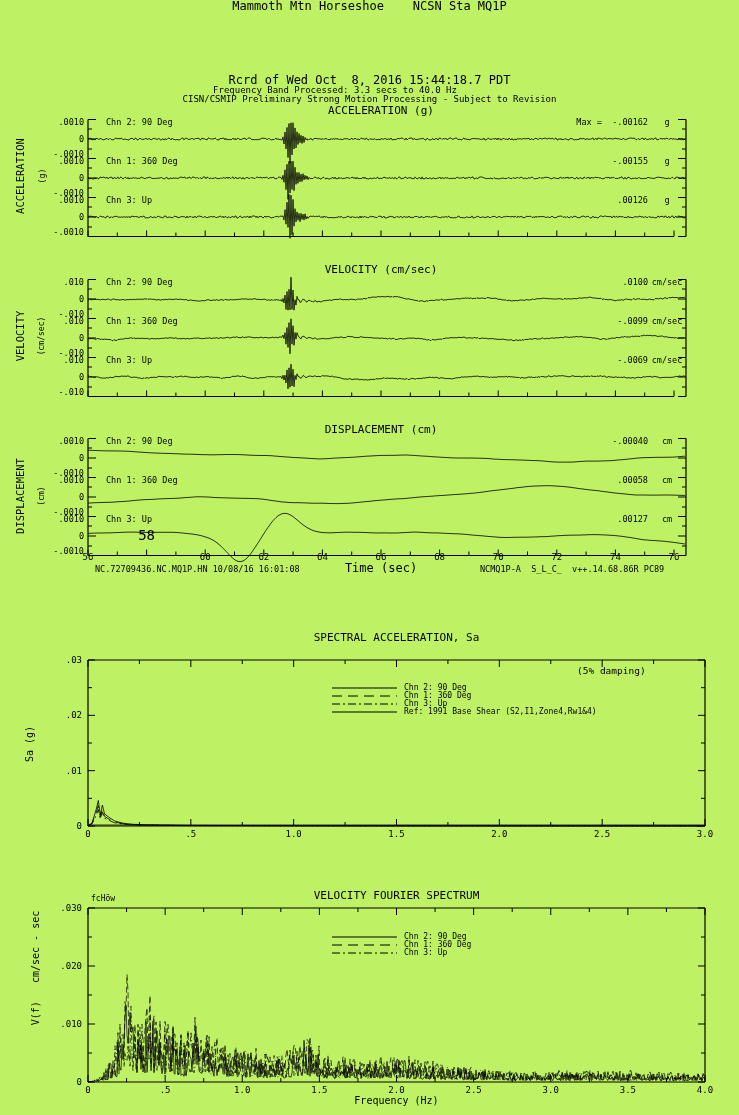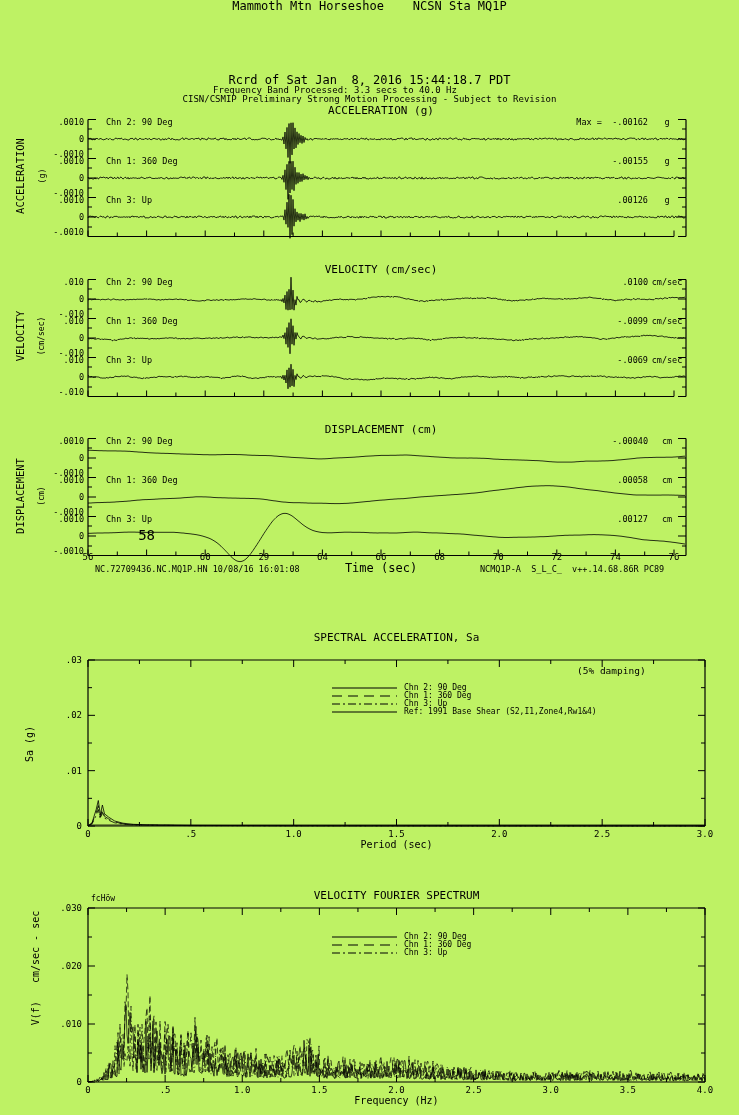--- a/index.html
+++ b/index.html
@@ -304,21 +304,21 @@
       <line x1="705" y1="1082" x2="698" y2="1082" stroke="#000" stroke-width="1"></line>
       <line x1="332" y1="937" x2="397" y2="937" stroke="#000" stroke-width="1.1"></line>
       <line x1="332" y1="945" x2="397" y2="945" stroke="#000" stroke-width="1.1" stroke-dasharray="10,6"></line>
       <line x1="332" y1="953" x2="397" y2="953" stroke="#000" stroke-width="1.1" stroke-dasharray="8,3,2,3"></line>
       <path d="M88,1082L88,1081.7L89,1081.7L90,1081.7L91,1081.7L92,1081.4L93,1081.7L94,1080.6L95,1080.3L96,1081.4L97,1080.3L98,1081.3L99,1080.4L100,1080.1L101,1079.2L102,1077.5L103,1080.4L104,1072.5L105,1079.2L106,1079.6L107,1079.5L108,1079.6L109,1069.2L110,1063.5L111,1064.2L112,1077.7L113,1066.0L114,1068.4L115,1070.0L116,1076.5L117,1076.4L118,1042.7L119,1062.9L120,1068.1L121,1070.1L122,1043.7L123,1058.7L124,1043.4L125,1018.2L126,1006.5L127,1034.9L128,1043.5L129,1029.1L130,1012.4L131,1031.0L132,1032.1L133,1026.8L134,1057.5L135,1056.8L136,1059.2L137,1072.8L138,1041.7L139,1059.2L140,1045.4L141,1069.3L142,1046.6L143,1072.0L144,1064.5L145,1072.9L146,1021.4L147,1072.4L148,1052.8L149,1038.7L150,1038.0L151,1070.8L152,1057.1L153,1021.2L154,1072.7L155,1058.9L156,1040.0L157,1030.9L158,1042.6L159,1065.3L160,1042.4L161,1067.1L162,1073.7L163,1069.3L164,1054.9L165,1074.1L166,1044.6L167,1039.5L168,1054.4L169,1036.6L170,1036.1L171,1071.4L172,1055.9L173,1026.6L174,1073.3L175,1074.2L176,1049.1L177,1051.5L178,1075.0L179,1073.2L180,1046.7L181,1075.5L182,1074.2L183,1074.4L184,1076.3L185,1045.1L186,1075.8L187,1070.6L188,1060.0L189,1051.4L190,1056.9L191,1058.0L192,1071.9L193,1043.0L194,1060.6L195,1036.8L196,1026.4L197,1064.7L198,1043.8L199,1071.3L200,1072.0L201,1072.8L202,1073.3L203,1052.9L204,1059.9L205,1055.0L206,1047.5L207,1047.2L208,1043.8L209,1071.1L210,1053.5L211,1068.3L212,1064.2L213,1072.1L214,1076.2L215,1062.5L216,1066.7L217,1075.6L218,1068.3L219,1068.1L220,1063.8L221,1068.3L222,1063.2L223,1073.3L224,1074.5L225,1069.7L226,1057.3L227,1076.6L228,1067.9L229,1076.5L230,1070.1L231,1065.2L232,1058.7L233,1056.9L234,1064.3L235,1049.8L236,1051.4L237,1074.9L238,1060.1L239,1064.0L240,1054.9L241,1052.9L242,1068.5L243,1056.2L244,1051.7L245,1074.4L246,1077.5L247,1065.5L248,1053.8L249,1068.7L250,1077.1L251,1068.2L252,1060.0L253,1060.1L254,1061.4L255,1072.0L256,1063.7L257,1068.8L258,1077.7L259,1060.4L260,1076.6L261,1059.2L262,1074.3L263,1065.6L264,1067.1L265,1075.8L266,1069.8L267,1078.0L268,1070.0L269,1075.0L270,1065.9L271,1067.9L272,1068.4L273,1070.7L274,1068.8L275,1077.1L276,1075.4L277,1060.6L278,1068.7L279,1059.0L280,1060.1L281,1071.6L282,1067.9L283,1075.7L284,1078.1L285,1077.9L286,1076.6L287,1070.0L288,1068.2L289,1077.1L290,1076.4L291,1077.3L292,1073.1L293,1061.7L294,1055.1L295,1069.4L296,1062.8L297,1071.6L298,1076.0L299,1064.1L300,1071.1L301,1072.0L302,1075.7L303,1071.3L304,1040.3L305,1055.0L306,1063.9L307,1069.8L308,1075.0L309,1045.0L310,1076.3L311,1050.9L312,1067.0L313,1072.0L314,1070.7L315,1071.7L316,1059.3L317,1075.6L318,1054.5L319,1076.8L320,1075.1L321,1073.5L322,1070.5L323,1070.4L324,1078.1L325,1075.6L326,1076.2L327,1078.4L328,1068.2L329,1070.6L330,1073.0L331,1075.7L332,1072.5L333,1075.7L334,1077.8L335,1078.5L336,1066.9L337,1071.7L338,1063.2L339,1061.1L340,1073.0L341,1074.3L342,1071.6L343,1073.4L344,1065.0L345,1077.6L346,1064.6L347,1078.0L348,1071.8L349,1067.3L350,1077.7L351,1063.9L352,1071.0L353,1071.6L354,1074.3L355,1077.9L356,1077.2L357,1072.8L358,1072.8L359,1074.1L360,1067.1L361,1078.6L362,1073.7L363,1073.5L364,1074.8L365,1075.9L366,1077.2L367,1074.0L368,1064.0L369,1066.4L370,1071.5L371,1078.2L372,1070.9L373,1071.4L374,1078.1L375,1062.0L376,1071.5L377,1076.9L378,1069.0L379,1074.3L380,1078.6L381,1072.8L382,1078.1L383,1077.5L384,1073.4L385,1070.0L386,1076.6L387,1061.4L388,1073.1L389,1077.6L390,1071.5L391,1075.9L392,1071.0L393,1068.0L394,1072.6L395,1063.3L396,1074.1L397,1059.3L398,1059.6L399,1069.2L400,1077.6L401,1070.4L402,1072.0L403,1076.9L404,1060.8L405,1060.6L406,1070.0L407,1078.7L408,1068.9L409,1078.2L410,1078.5L411,1074.4L412,1073.3L413,1062.3L414,1079.0L415,1078.6L416,1077.8L417,1070.9L418,1076.4L419,1072.8L420,1066.1L421,1078.5L422,1079.1L423,1079.1L424,1077.1L425,1076.9L426,1078.4L427,1072.4L428,1077.6L429,1079.2L430,1078.9L431,1072.0L432,1076.9L433,1067.5L434,1077.2L435,1079.2L436,1075.8L437,1075.1L438,1077.9L439,1074.8L440,1072.1L441,1079.6L442,1070.9L443,1068.9L444,1072.0L445,1079.6L446,1076.6L447,1077.9L448,1068.9L449,1078.5L450,1074.4L451,1075.7L452,1079.6L453,1069.0L454,1077.5L455,1075.9L456,1076.1L457,1075.3L458,1068.1L459,1072.2L460,1078.5L461,1069.0L462,1077.0L463,1079.7L464,1079.8L465,1072.3L466,1072.1L467,1079.9L468,1076.2L469,1079.4L470,1071.1L471,1080.1L472,1076.7L473,1079.9L474,1078.7L475,1079.8L476,1069.9L477,1078.8L478,1078.1L479,1072.6L480,1073.4L481,1079.2L482,1080.2L483,1070.7L484,1080.1L485,1071.2L486,1078.9L487,1076.1L488,1075.4L489,1078.8L490,1078.7L491,1077.3L492,1077.2L493,1072.7L494,1078.6L495,1079.9L496,1074.3L497,1075.6L498,1080.0L499,1072.4L500,1073.5L501,1077.1L502,1074.5L503,1080.0L504,1073.3L505,1078.9L506,1078.9L507,1078.9L508,1080.5L509,1077.8L510,1075.5L511,1080.6L512,1079.4L513,1080.5L514,1074.2L515,1080.5L516,1080.4L517,1078.8L518,1077.6L519,1077.6L520,1080.3L521,1075.5L522,1075.8L523,1080.5L524,1073.1L525,1073.6L526,1080.6L527,1073.9L528,1079.1L529,1077.9L530,1080.3L531,1075.8L532,1079.7L533,1076.4L534,1078.2L535,1078.0L536,1073.0L537,1079.8L538,1075.3L539,1079.8L540,1075.4L541,1077.9L542,1080.5L543,1078.6L544,1077.2L545,1080.6L546,1077.8L547,1078.8L548,1075.5L549,1079.0L550,1074.0L551,1077.0L552,1079.7L553,1080.5L554,1075.8L555,1074.4L556,1078.3L557,1078.8L558,1080.1L559,1078.1L560,1080.2L561,1080.4L562,1074.6L563,1080.4L564,1075.5L565,1077.6L566,1080.6L567,1075.7L568,1079.9L569,1075.1L570,1080.6L571,1075.9L572,1074.0L573,1075.5L574,1079.7L575,1080.4L576,1073.6L577,1080.3L578,1073.6L579,1077.0L580,1080.6L581,1077.9L582,1080.2L583,1077.1L584,1075.5L585,1076.4L586,1074.3L587,1074.4L588,1076.2L589,1079.5L590,1075.9L591,1073.8L592,1079.8L593,1073.4L594,1073.3L595,1078.8L596,1076.9L597,1077.5L598,1073.7L599,1079.0L600,1080.5L601,1074.4L602,1080.0L603,1079.7L604,1075.2L605,1075.4L606,1078.5L607,1079.7L608,1080.4L609,1076.7L610,1079.4L611,1078.2L612,1076.8L613,1078.2L614,1080.1L615,1076.7L616,1079.3L617,1072.8L618,1080.4L619,1075.6L620,1080.4L621,1080.3L622,1079.2L623,1073.4L624,1080.5L625,1078.4L626,1080.3L627,1078.0L628,1080.4L629,1073.5L630,1078.2L631,1073.7L632,1076.2L633,1078.1L634,1076.2L635,1079.0L636,1076.8L637,1079.0L638,1074.0L639,1079.3L640,1074.3L641,1077.1L642,1080.7L643,1078.4L644,1079.9L645,1078.1L646,1079.9L647,1077.9L648,1077.1L649,1080.4L650,1080.5L651,1075.2L652,1080.0L653,1073.9L654,1078.4L655,1076.3L656,1080.6L657,1073.7L658,1074.6L659,1077.4L660,1079.5L661,1080.1L662,1074.3L663,1079.2L664,1079.7L665,1077.7L666,1079.5L667,1080.4L668,1076.8L669,1078.6L670,1080.8L671,1076.9L672,1075.5L673,1080.5L674,1080.8L675,1077.2L676,1080.8L677,1076.4L678,1079.9L679,1077.3L680,1079.6L681,1078.9L682,1078.7L683,1074.6L684,1080.8L685,1080.8L686,1074.9L687,1076.4L688,1074.6L689,1078.3L690,1077.1L691,1079.5L692,1080.1L693,1079.4L694,1075.9L695,1080.5L696,1077.0L697,1080.6L698,1075.8L699,1077.3L700,1079.5L701,1077.5L702,1080.9L703,1077.9L704,1077.3L705,1079.5" fill="none" stroke="#000" stroke-width="0.7"></path>
       <path d="M88,1082L88,1081.7L89,1081.7L90,1081.7L91,1081.6L92,1081.7L93,1080.8L94,1080.4L95,1081.2L96,1081.5L97,1080.7L98,1080.4L99,1079.0L100,1077.0L101,1079.9L102,1077.9L103,1076.3L104,1080.0L105,1079.6L106,1070.7L107,1074.0L108,1078.8L109,1061.7L110,1069.2L111,1077.8L112,1077.2L113,1059.7L114,1060.1L115,1075.5L116,1075.2L117,1073.7L118,1032.6L119,1073.9L120,1024.0L121,1057.4L122,1058.7L123,1059.2L124,1059.1L125,1001.7L126,1010.1L127,974.5L128,991.2L129,1052.6L130,1066.2L131,1053.3L132,1054.9L133,1070.6L134,1045.7L135,1024.7L136,1070.8L137,1071.9L138,1024.3L139,1049.2L140,1058.5L141,1040.1L142,1064.2L143,1067.7L144,1039.4L145,1030.1L146,1016.5L147,1007.9L148,1051.3L149,1021.3L150,995.6L151,1053.9L152,1049.0L153,1022.6L154,1015.9L155,1062.3L156,1021.9L157,1062.1L158,1059.2L159,1060.4L160,1021.0L161,1049.3L162,1059.6L163,1057.0L164,1049.4L165,1021.5L166,1026.9L167,1051.9L168,1051.6L169,1069.9L170,1069.2L171,1059.3L172,1037.3L173,1056.9L174,1034.1L175,1034.1L176,1061.8L177,1042.7L178,1069.8L179,1057.3L180,1049.6L181,1034.6L182,1065.8L183,1059.6L184,1049.3L185,1057.7L186,1056.5L187,1053.0L188,1030.5L189,1067.8L190,1072.1L191,1069.3L192,1064.0L193,1050.0L194,1048.6L195,1017.4L196,1059.0L197,1035.7L198,1040.1L199,1063.1L200,1061.1L201,1040.0L202,1059.0L203,1057.7L204,1048.5L205,1071.5L206,1071.3L207,1035.1L208,1070.7L209,1036.6L210,1056.5L211,1065.5L212,1046.6L213,1063.3L214,1061.0L215,1068.7L216,1048.6L217,1037.9L218,1062.8L219,1072.2L220,1059.3L221,1048.5L222,1062.3L223,1050.6L224,1073.0L225,1044.4L226,1071.4L227,1065.7L228,1071.3L229,1058.5L230,1053.4L231,1075.5L232,1070.6L233,1073.8L234,1061.1L235,1056.0L236,1072.7L237,1057.9L238,1051.4L239,1074.5L240,1062.7L241,1073.9L242,1074.9L243,1076.2L244,1072.8L245,1076.1L246,1072.1L247,1071.8L248,1058.5L249,1057.2L250,1061.0L251,1051.2L252,1068.7L253,1063.9L254,1067.2L255,1074.7L256,1048.4L257,1070.2L258,1066.5L259,1070.6L260,1063.8L261,1076.9L262,1064.2L263,1063.1L264,1076.0L265,1070.4L266,1053.9L267,1056.9L268,1058.8L269,1062.4L270,1056.9L271,1076.8L272,1061.0L273,1072.2L274,1067.8L275,1076.8L276,1071.2L277,1056.8L278,1058.8L279,1075.0L280,1067.7L281,1065.7L282,1076.6L283,1069.3L284,1062.7L285,1069.0L286,1054.9L287,1049.2L288,1058.0L289,1068.8L290,1050.0L291,1062.8L292,1062.0L293,1051.8L294,1045.2L295,1045.6L296,1054.0L297,1064.7L298,1068.9L299,1054.2L300,1045.9L301,1057.6L302,1050.9L303,1066.1L304,1061.7L305,1073.3L306,1055.1L307,1074.6L308,1073.3L309,1052.8L310,1036.9L311,1073.6L312,1050.7L313,1050.6L314,1073.5L315,1061.6L316,1055.0L317,1069.5L318,1068.7L319,1045.9L320,1076.1L321,1067.5L322,1069.3L323,1074.4L324,1060.6L325,1058.1L326,1077.3L327,1066.4L328,1055.9L329,1075.8L330,1060.6L331,1060.3L332,1069.2L333,1072.9L334,1072.1L335,1074.4L336,1077.6L337,1074.0L338,1077.0L339,1075.9L340,1074.7L341,1065.4L342,1066.4L343,1056.8L344,1076.5L345,1057.3L346,1075.7L347,1076.2L348,1065.6L349,1072.6L350,1059.2L351,1065.1L352,1075.8L353,1060.6L354,1059.3L355,1072.3L356,1069.3L357,1078.5L358,1069.3L359,1075.3L360,1073.6L361,1074.0L362,1078.3L363,1078.4L364,1064.0L365,1076.8L366,1067.2L367,1074.1L368,1070.1L369,1071.8L370,1059.7L371,1078.2L372,1078.0L373,1070.1L374,1068.1L375,1075.7L376,1060.6L377,1076.4L378,1077.3L379,1072.4L380,1060.4L381,1056.1L382,1075.6L383,1077.2L384,1076.2L385,1066.7L386,1073.3L387,1076.1L388,1074.4L389,1064.6L390,1062.7L391,1057.3L392,1058.2L393,1069.9L394,1076.6L395,1073.2L396,1061.4L397,1073.3L398,1064.5L399,1073.7L400,1061.6L401,1076.6L402,1076.1L403,1076.3L404,1077.2L405,1070.2L406,1073.1L407,1072.3L408,1077.7L409,1056.1L410,1073.4L411,1067.0L412,1061.4L413,1075.1L414,1070.9L415,1069.4L416,1073.1L417,1075.4L418,1060.4L419,1071.8L420,1074.1L421,1063.1L422,1076.2L423,1077.0L424,1071.9L425,1061.7L426,1078.6L427,1061.8L428,1061.5L429,1070.9L430,1078.7L431,1073.3L432,1073.8L433,1061.0L434,1078.6L435,1070.2L436,1069.2L437,1063.7L438,1065.4L439,1073.0L440,1076.7L441,1065.9L442,1079.0L443,1067.6L444,1078.2L445,1075.5L446,1074.3L447,1074.5L448,1075.1L449,1074.4L450,1070.2L451,1079.1L452,1077.4L453,1077.7L454,1071.0L455,1079.3L456,1077.5L457,1079.4L458,1068.3L459,1075.9L460,1068.1L461,1078.1L462,1070.4L463,1073.8L464,1065.9L465,1079.5L466,1066.9L467,1078.0L468,1078.8L469,1078.9L470,1069.4L471,1067.4L472,1078.9L473,1077.6L474,1079.4L475,1078.8L476,1078.6L477,1078.6L478,1074.8L479,1072.5L480,1076.7L481,1074.3L482,1072.1L483,1078.3L484,1078.5L485,1070.2L486,1075.5L487,1079.6L488,1072.7L489,1070.6L490,1079.1L491,1074.5L492,1073.9L493,1079.5L494,1079.2L495,1079.8L496,1070.8L497,1079.3L498,1077.9L499,1071.0L500,1080.1L501,1079.6L502,1079.8L503,1077.4L504,1080.2L505,1078.1L506,1077.5L507,1079.6L508,1078.1L509,1080.2L510,1070.8L511,1075.6L512,1072.6L513,1078.9L514,1078.5L515,1079.4L516,1078.7L517,1073.7L518,1078.5L519,1078.8L520,1079.9L521,1073.9L522,1079.5L523,1078.5L524,1076.8L525,1078.7L526,1077.2L527,1080.1L528,1076.0L529,1076.5L530,1080.2L531,1080.1L532,1080.2L533,1076.3L534,1070.6L535,1071.5L536,1080.2L537,1080.0L538,1077.8L539,1079.3L540,1079.9L541,1080.2L542,1076.8L543,1080.3L544,1077.5L545,1080.1L546,1078.8L547,1078.9L548,1079.8L549,1072.4L550,1079.4L551,1077.7L552,1074.4L553,1072.7L554,1078.8L555,1079.1L556,1073.5L557,1075.8L558,1073.2L559,1070.4L560,1075.1L561,1077.2L562,1071.5L563,1076.6L564,1077.1L565,1073.1L566,1078.8L567,1070.7L568,1076.1L569,1080.0L570,1072.4L571,1078.4L572,1073.0L573,1078.1L574,1074.0L575,1079.7L576,1077.8L577,1074.9L578,1080.3L579,1079.4L580,1079.2L581,1074.9L582,1073.3L583,1073.9L584,1078.7L585,1077.2L586,1071.1L587,1071.8L588,1072.0L589,1076.4L590,1070.5L591,1076.8L592,1071.6L593,1074.6L594,1079.2L595,1078.3L596,1078.2L597,1079.1L598,1071.2L599,1075.8L600,1077.9L601,1074.2L602,1077.6L603,1080.2L604,1078.7L605,1071.6L606,1076.1L607,1079.1L608,1073.6L609,1078.0L610,1076.6L611,1074.6L612,1076.3L613,1071.2L614,1080.3L615,1074.0L616,1078.2L617,1077.6L618,1075.5L619,1075.1L620,1071.2L621,1080.1L622,1080.0L623,1080.2L624,1074.8L625,1079.2L626,1079.7L627,1079.5L628,1079.5L629,1078.4L630,1070.6L631,1070.6L632,1075.6L633,1079.9L634,1080.0L635,1079.2L636,1072.8L637,1078.4L638,1073.6L639,1076.2L640,1079.1L641,1079.5L642,1077.0L643,1073.7L644,1074.2L645,1080.2L646,1080.4L647,1079.1L648,1079.7L649,1079.6L650,1071.9L651,1075.4L652,1080.0L653,1079.6L654,1075.3L655,1075.3L656,1077.6L657,1079.6L658,1075.0L659,1072.0L660,1080.1L661,1080.4L662,1080.4L663,1075.3L664,1073.3L665,1077.4L666,1078.2L667,1079.4L668,1073.6L669,1076.3L670,1072.8L671,1072.1L672,1076.7L673,1077.4L674,1078.7L675,1077.8L676,1080.1L677,1078.5L678,1078.9L679,1073.5L680,1078.9L681,1076.0L682,1079.1L683,1080.5L684,1072.7L685,1079.8L686,1080.6L687,1080.3L688,1073.4L689,1079.4L690,1079.5L691,1080.6L692,1076.9L693,1080.5L694,1076.5L695,1077.1L696,1080.3L697,1076.5L698,1074.4L699,1076.8L700,1080.1L701,1077.4L702,1080.4L703,1073.5L704,1075.2L705,1079.8" fill="none" stroke="#000" stroke-width="0.7" stroke-dasharray="6,3"></path>
       <path d="M88,1082L88,1081.7L89,1081.7L90,1081.7L91,1081.7L92,1081.4L93,1081.1L94,1080.7L95,1079.8L96,1081.1L97,1078.9L98,1081.3L99,1081.1L100,1077.4L101,1076.5L102,1080.0L103,1078.0L104,1078.5L105,1076.4L106,1068.4L107,1079.5L108,1065.3L109,1077.8L110,1076.9L111,1078.2L112,1069.6L113,1071.5L114,1074.5L115,1045.7L116,1064.2L117,1041.1L118,1054.6L119,1059.1L120,1058.5L121,1040.4L122,1034.7L123,1033.3L124,1066.8L125,1053.6L126,1061.0L127,1061.1L128,1046.3L129,1059.4L130,1056.4L131,1006.2L132,1051.7L133,1058.3L134,1056.7L135,1037.2L136,1054.1L137,1062.8L138,1032.6L139,1047.7L140,1027.2L141,1062.7L142,1024.3L143,1047.5L144,1064.4L145,1057.5L146,1065.4L147,1050.4L148,1040.2L149,1059.1L150,1015.7L151,1066.4L152,1040.9L153,1046.6L154,1071.2L155,1048.4L156,1067.4L157,1071.4L158,1043.7L159,1065.8L160,1043.9L161,1056.3L162,1071.1L163,1052.5L164,1052.7L165,1031.1L166,1072.2L167,1036.0L168,1023.1L169,1039.5L170,1071.8L171,1055.5L172,1071.0L173,1028.5L174,1051.0L175,1045.5L176,1059.9L177,1070.1L178,1073.9L179,1074.2L180,1062.5L181,1034.8L182,1056.0L183,1068.9L184,1042.9L185,1075.1L186,1073.0L187,1040.8L188,1033.2L189,1047.2L190,1046.8L191,1031.7L192,1048.9L193,1046.0L194,1072.8L195,1066.0L196,1038.0L197,1034.1L198,1058.2L199,1051.2L200,1070.6L201,1067.3L202,1071.6L203,1071.8L204,1053.4L205,1067.7L206,1036.8L207,1041.0L208,1070.7L209,1072.4L210,1070.6L211,1074.1L212,1063.5L213,1073.3L214,1047.9L215,1042.2L216,1066.9L217,1070.1L218,1071.7L219,1062.5L220,1049.8L221,1059.6L222,1049.0L223,1047.6L224,1067.5L225,1052.9L226,1073.9L227,1075.0L228,1054.7L229,1062.9L230,1075.1L231,1076.1L232,1065.7L233,1076.1L234,1063.3L235,1073.0L236,1047.6L237,1076.3L238,1076.5L239,1067.8L240,1062.6L241,1056.6L242,1056.7L243,1073.3L244,1054.3L245,1050.8L246,1074.1L247,1076.8L248,1065.6L249,1068.4L250,1073.3L251,1052.8L252,1076.1L253,1073.8L254,1069.8L255,1056.6L256,1060.3L257,1076.6L258,1077.2L259,1076.5L260,1076.6L261,1064.7L262,1064.0L263,1077.1L264,1077.4L265,1054.0L266,1076.2L267,1056.5L268,1060.3L269,1060.7L270,1077.4L271,1070.6L272,1073.8L273,1076.8L274,1055.5L275,1058.9L276,1074.7L277,1061.1L278,1077.3L279,1056.2L280,1076.5L281,1074.5L282,1055.8L283,1073.8L284,1063.7L285,1066.5L286,1077.3L287,1073.3L288,1073.8L289,1059.5L290,1054.0L291,1057.5L292,1067.3L293,1051.4L294,1075.8L295,1076.0L296,1071.7L297,1050.0L298,1067.7L299,1053.4L300,1062.4L301,1075.2L302,1074.9L303,1064.3L304,1049.0L305,1047.8L306,1069.3L307,1039.5L308,1040.6L309,1043.9L310,1050.8L311,1044.1L312,1074.2L313,1055.1L314,1073.9L315,1073.6L316,1062.4L317,1076.1L318,1076.3L319,1069.6L320,1069.7L321,1071.6L322,1077.3L323,1072.9L324,1058.5L325,1076.7L326,1067.1L327,1077.0L328,1057.2L329,1075.2L330,1075.8L331,1068.0L332,1076.0L333,1075.5L334,1067.8L335,1078.2L336,1066.7L337,1076.1L338,1065.7L339,1075.9L340,1078.2L341,1072.4L342,1070.8L343,1076.3L344,1070.2L345,1077.2L346,1078.1L347,1071.6L348,1078.5L349,1068.3L350,1068.0L351,1072.7L352,1063.9L353,1076.1L354,1076.4L355,1061.7L356,1075.8L357,1070.6L358,1073.4L359,1075.5L360,1061.0L361,1074.8L362,1063.3L363,1072.6L364,1076.2L365,1074.1L366,1072.5L367,1063.5L368,1078.5L369,1065.0L370,1076.7L371,1078.4L372,1063.8L373,1066.2L374,1068.8L375,1077.9L376,1064.8L377,1064.5L378,1068.9L379,1075.9L380,1069.8L381,1060.3L382,1064.8L383,1075.9L384,1061.9L385,1070.9L386,1071.1L387,1076.9L388,1069.3L389,1066.3L390,1076.6L391,1077.9L392,1073.7L393,1061.7L394,1057.6L395,1078.0L396,1078.0L397,1077.3L398,1078.0L399,1059.2L400,1072.1L401,1068.0L402,1060.5L403,1072.7L404,1069.3L405,1068.2L406,1069.1L407,1070.3L408,1072.5L409,1060.1L410,1067.9L411,1077.9L412,1068.8L413,1072.4L414,1078.4L415,1059.7L416,1078.3L417,1068.5L418,1078.3L419,1077.9L420,1078.5L421,1074.4L422,1072.9L423,1068.2L424,1074.1L425,1066.6L426,1076.4L427,1073.0L428,1078.9L429,1070.4L430,1065.8L431,1078.2L432,1071.4L433,1063.6L434,1079.0L435,1066.8L436,1065.0L437,1070.3L438,1077.2L439,1069.3L440,1068.9L441,1064.0L442,1064.0L443,1078.0L444,1078.2L445,1079.3L446,1079.3L447,1066.8L448,1069.7L449,1069.8L450,1079.0L451,1070.2L452,1068.7L453,1075.6L454,1067.1L455,1072.2L456,1074.6L457,1079.3L458,1066.1L459,1077.6L460,1073.4L461,1077.5L462,1076.4L463,1077.3L464,1079.2L465,1068.4L466,1072.5L467,1070.3L468,1076.5L469,1069.3L470,1079.1L471,1078.1L472,1079.3L473,1072.6L474,1073.0L475,1079.7L476,1079.2L477,1076.3L478,1079.5L479,1073.9L480,1071.2L481,1070.0L482,1077.9L483,1071.9L484,1079.6L485,1069.1L486,1079.4L487,1079.9L488,1073.3L489,1074.9L490,1072.1L491,1074.2L492,1072.3L493,1071.3L494,1077.3L495,1076.0L496,1079.8L497,1071.0L498,1074.2L499,1077.5L500,1074.1L501,1071.6L502,1077.8L503,1075.9L504,1072.4L505,1075.7L506,1076.7L507,1072.8L508,1076.7L509,1072.2L510,1078.5L511,1072.9L512,1075.3L513,1080.2L514,1072.2L515,1080.4L516,1072.4L517,1077.7L518,1077.2L519,1076.4L520,1078.0L521,1071.9L522,1075.9L523,1079.8L524,1077.8L525,1080.4L526,1078.7L527,1078.7L528,1077.5L529,1078.1L530,1080.4L531,1074.9L532,1079.5L533,1072.2L534,1075.5L535,1079.2L536,1080.4L537,1077.8L538,1073.9L539,1076.3L540,1076.5L541,1080.4L542,1078.8L543,1078.3L544,1076.3L545,1078.3L546,1073.4L547,1079.3L548,1077.9L549,1080.0L550,1076.9L551,1077.4L552,1072.7L553,1076.5L554,1074.1L555,1077.4L556,1074.7L557,1079.4L558,1072.6L559,1072.0L560,1079.9L561,1078.1L562,1071.5L563,1075.9L564,1079.1L565,1074.2L566,1078.0L567,1072.5L568,1077.5L569,1080.4L570,1078.1L571,1072.6L572,1078.8L573,1073.7L574,1078.4L575,1075.3L576,1080.1L577,1072.4L578,1080.0L579,1075.2L580,1073.0L581,1080.1L582,1079.6L583,1076.4L584,1071.5L585,1075.9L586,1079.8L587,1073.2L588,1077.0L589,1076.2L590,1072.0L591,1080.4L592,1080.3L593,1079.2L594,1079.1L595,1075.2L596,1078.5L597,1080.3L598,1078.1L599,1078.4L600,1075.9L601,1079.0L602,1080.2L603,1079.0L604,1072.3L605,1076.8L606,1076.5L607,1075.5L608,1071.7L609,1079.5L610,1075.1L611,1080.4L612,1078.0L613,1080.4L614,1079.3L615,1075.0L616,1072.2L617,1076.2L618,1079.1L619,1077.0L620,1074.1L621,1080.4L622,1077.8L623,1080.0L624,1078.0L625,1077.4L626,1080.2L627,1073.3L628,1077.8L629,1080.3L630,1079.9L631,1079.8L632,1080.3L633,1079.3L634,1077.8L635,1076.0L636,1079.8L637,1080.4L638,1077.3L639,1074.1L640,1079.8L641,1079.0L642,1077.1L643,1075.1L644,1076.2L645,1080.5L646,1080.5L647,1080.0L648,1074.1L649,1075.2L650,1079.9L651,1080.4L652,1073.8L653,1080.1L654,1074.4L655,1079.4L656,1077.8L657,1077.1L658,1073.9L659,1077.9L660,1078.2L661,1076.0L662,1072.7L663,1077.6L664,1080.2L665,1080.6L666,1079.4L667,1080.2L668,1076.5L669,1079.2L670,1079.5L671,1076.6L672,1075.5L673,1080.6L674,1080.3L675,1075.1L676,1079.7L677,1080.6L678,1073.2L679,1080.7L680,1080.3L681,1074.9L682,1077.1L683,1074.1L684,1077.5L685,1075.8L686,1080.4L687,1080.7L688,1080.2L689,1080.1L690,1079.1L691,1077.4L692,1078.4L693,1079.4L694,1075.5L695,1076.4L696,1077.6L697,1079.4L698,1073.8L699,1075.1L700,1080.5L701,1079.7L702,1078.8L703,1075.0L704,1075.9L705,1079.2" fill="none" stroke="#000" stroke-width="0.7" stroke-dasharray="5,2.5,1,2.5"></path>
     </svg>
 
   <div class="lbl ctr" style="left:0;top:62;width:739px;font-size:12px;">Mammoth Mtn Horseshoe    NCSN Sta MQ1P</div>
-  <div class="lbl ctr" style="left:0;top:74px;width:739px;font-size:12px;">Rcrd of Sat Jan  8, 2016 15:44:18.7 PDT</div>
+  <div class="lbl ctr" style="left:0;top:74px;width:739px;font-size:12px;">Rcrd of Wed Oct  8, 2016 15:44:18.7 PDT</div>
   <div class="lbl ctr" style="left:0;top:86px;width:670px;font-size:9px;">Frequency Band Processed: 3.3 secs to 40.0 Hz</div>
   <div class="lbl ctr" style="left:0;top:95px;width:739px;font-size:9px;">CISN/CSMIP Preliminary Strong Motion Processing - Subject to Revision</div>
 
   <div class="lbl rot" style="left:20px;top:176px;font-size:10.5px;">ACCELERATION</div>
   <div class="lbl rot" style="left:42px;top:176px;font-size:8.5px;">(g)</div>
   <div class="lbl rot" style="left:20px;top:336px;font-size:10.5px;">VELOCITY</div>
   <div class="lbl rot" style="left:42px;top:336px;font-size:8px;">(cm/sec)</div>
   <div class="lbl rot" style="left:20px;top:496px;font-size:10.5px;">DISPLACEMENT</div>
   <div class="lbl rot" style="left:42px;top:496px;font-size:8px;">(cm)</div>
 
@@ -326,21 +326,20 @@
   <div class="lbl ctr" style="left:88px;top:264px;width:586px;font-size:11px;">VELOCITY (cm/sec)</div>
   <div class="lbl ctr" style="left:88px;top:424px;width:586px;font-size:11px;">DISPLACEMENT (cm)</div>
 
   <div class="lbl ctr" style="left:88px;top:562px;width:586px;font-size:12px;">Time (sec)</div>
   <div class="lbl" style="left:95px;top:565px;font-size:8.5px;">NC.72709436.NC.MQ1P.HN 10/08/16 16:01:08</div>
   <div class="lbl" style="left:480px;top:565px;font-size:8.5px;">NCMQ1P-A  S_L_C_  v++.14.68.86R PC89</div>
 
   <div class="lbl ctr" style="left:88px;top:632px;width:617px;font-size:11px;">SPECTRAL ACCELERATION, Sa</div>
   <div class="lbl" style="left:577px;top:666px;font-size:9.5px;">(5% damping)</div>
   <div class="lbl rot" style="left:30px;top:744px;font-size:10px;">Sa (g)</div>
-  <div class="lbl ctr" style="left:88px;top:840px;width:617px;font-size:10px;">Period (sec)</div>
 
   <div class="lbl ctr" style="left:88px;top:890px;width:617px;font-size:11px;">VELOCITY FOURIER SPECTRUM</div>
   <div class="lbl" style="left:91px;top:895px;font-size:8px;">fcHöw</div>
   <div class="lbl rot" style="left:36px;top:968px;font-size:10px;">V(f)   cm/sec - sec</div>
   <div class="lbl ctr" style="left:88px;top:1096px;width:617px;font-size:10px;">Frequency (Hz)</div>
 <div class="lbl" style="font-size: 8.5px; left: 84px; top: 122px; transform: translate(-100%, -50%);">.0010</div>
     <div class="lbl" style="font-size: 8.5px; left: 84px; top: 139px; transform: translate(-100%, -50%);">0</div>
     <div class="lbl" style="font-size: 8.5px; left: 84px; top: 154px; transform: translate(-100%, -50%);">-.0010</div>
     <div class="lbl" style="font-size: 8.5px; left: 106px; top: 122px; transform: translate(0px, -50%);">Chn 2: 90 Deg</div>
     <div class="lbl" style="font-size: 8.5px; left: 648px; top: 122px; transform: translate(-100%, -50%);">Max =  -.00162</div>
@@ -389,21 +388,21 @@
     <div class="lbl" style="font-size: 8.5px; left: 667px; top: 480px; transform: translate(-50%, -50%);">cm</div>
     <div class="lbl" style="font-size: 8.5px; left: 84px; top: 519px; transform: translate(-100%, -50%);">.0010</div>
     <div class="lbl" style="font-size: 8.5px; left: 84px; top: 536px; transform: translate(-100%, -50%);">0</div>
     <div class="lbl" style="font-size: 8.5px; left: 84px; top: 551px; transform: translate(-100%, -50%);">-.0010</div>
     <div class="lbl" style="font-size: 8.5px; left: 106px; top: 519px; transform: translate(0px, -50%);">Chn 3: Up</div>
     <div class="lbl" style="font-size: 8.5px; left: 648px; top: 519px; transform: translate(-100%, -50%);">.00127</div>
     <div class="lbl" style="font-size: 8.5px; left: 667px; top: 519px; transform: translate(-50%, -50%);">cm</div>
     <div class="lbl" style="font-size: 9px; left: 88px; top: 557px; transform: translate(-50%, -50%);">56</div>
     <div class="lbl" style="font-size: 14px; left: 146.6px; top: 535px; transform: translate(-50%, -50%);">58</div>
     <div class="lbl" style="font-size: 9px; left: 205.2px; top: 557px; transform: translate(-50%, -50%);">60</div>
-    <div class="lbl" style="font-size: 9px; left: 263.8px; top: 557px; transform: translate(-50%, -50%);">29</div>
+    <div class="lbl" style="font-size: 9px; left: 263.8px; top: 557px; transform: translate(-50%, -50%);">62</div>
     <div class="lbl" style="font-size: 9px; left: 322.4px; top: 557px; transform: translate(-50%, -50%);">64</div>
     <div class="lbl" style="font-size: 9px; left: 381px; top: 557px; transform: translate(-50%, -50%);">66</div>
     <div class="lbl" style="font-size: 9px; left: 439.6px; top: 557px; transform: translate(-50%, -50%);">68</div>
     <div class="lbl" style="font-size: 9px; left: 498.2px; top: 557px; transform: translate(-50%, -50%);">70</div>
     <div class="lbl" style="font-size: 9px; left: 556.8px; top: 557px; transform: translate(-50%, -50%);">72</div>
     <div class="lbl" style="font-size: 9px; left: 615.4px; top: 557px; transform: translate(-50%, -50%);">74</div>
     <div class="lbl" style="font-size: 9px; left: 674px; top: 557px; transform: translate(-50%, -50%);">76</div>
     <div class="lbl" style="font-size: 9px; left: 82px; top: 660px; transform: translate(-100%, -50%);">.03</div>
     <div class="lbl" style="font-size: 9px; left: 82px; top: 715.333px; transform: translate(-100%, -50%);">.02</div>
     <div class="lbl" style="font-size: 9px; left: 82px; top: 770.667px; transform: translate(-100%, -50%);">.01</div>

